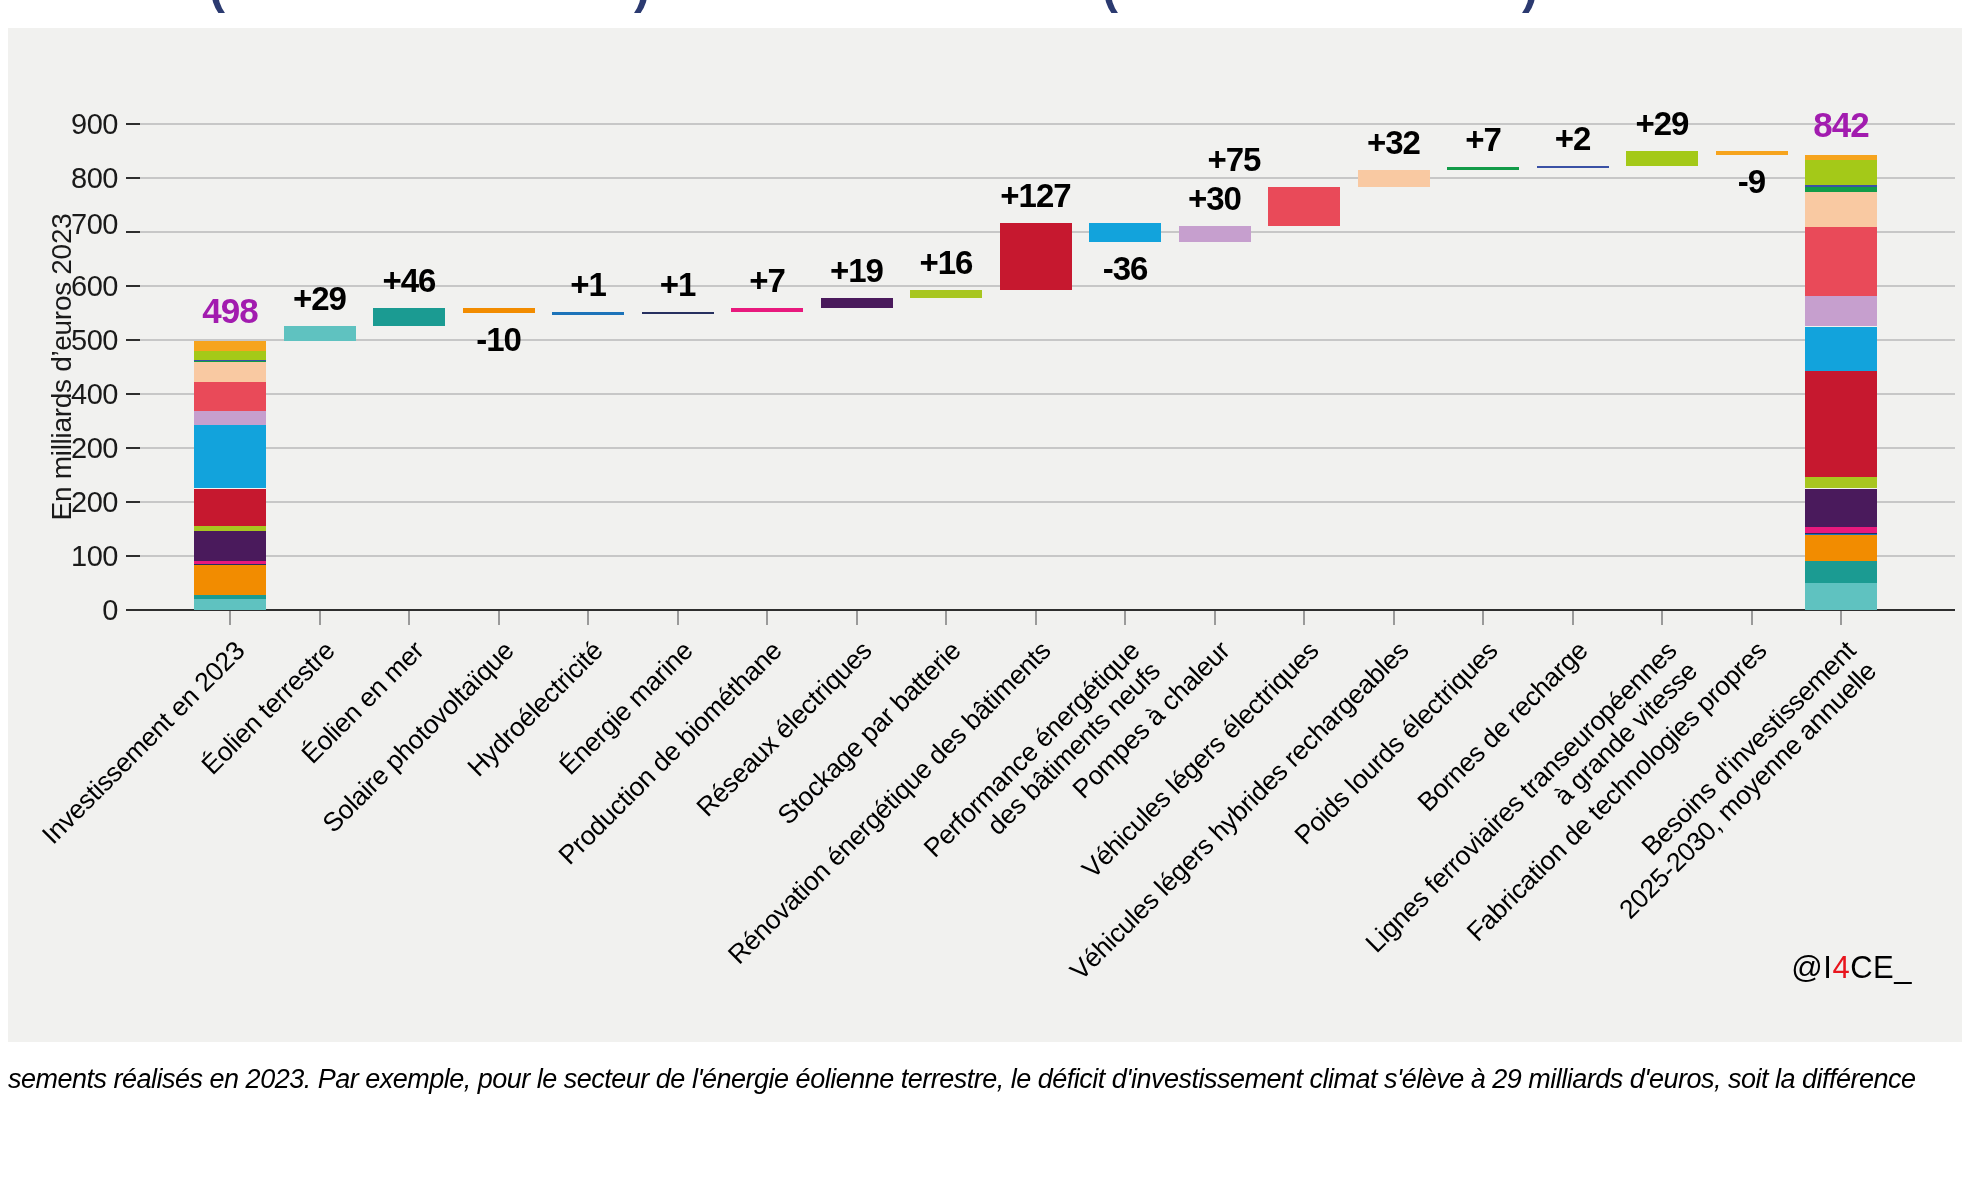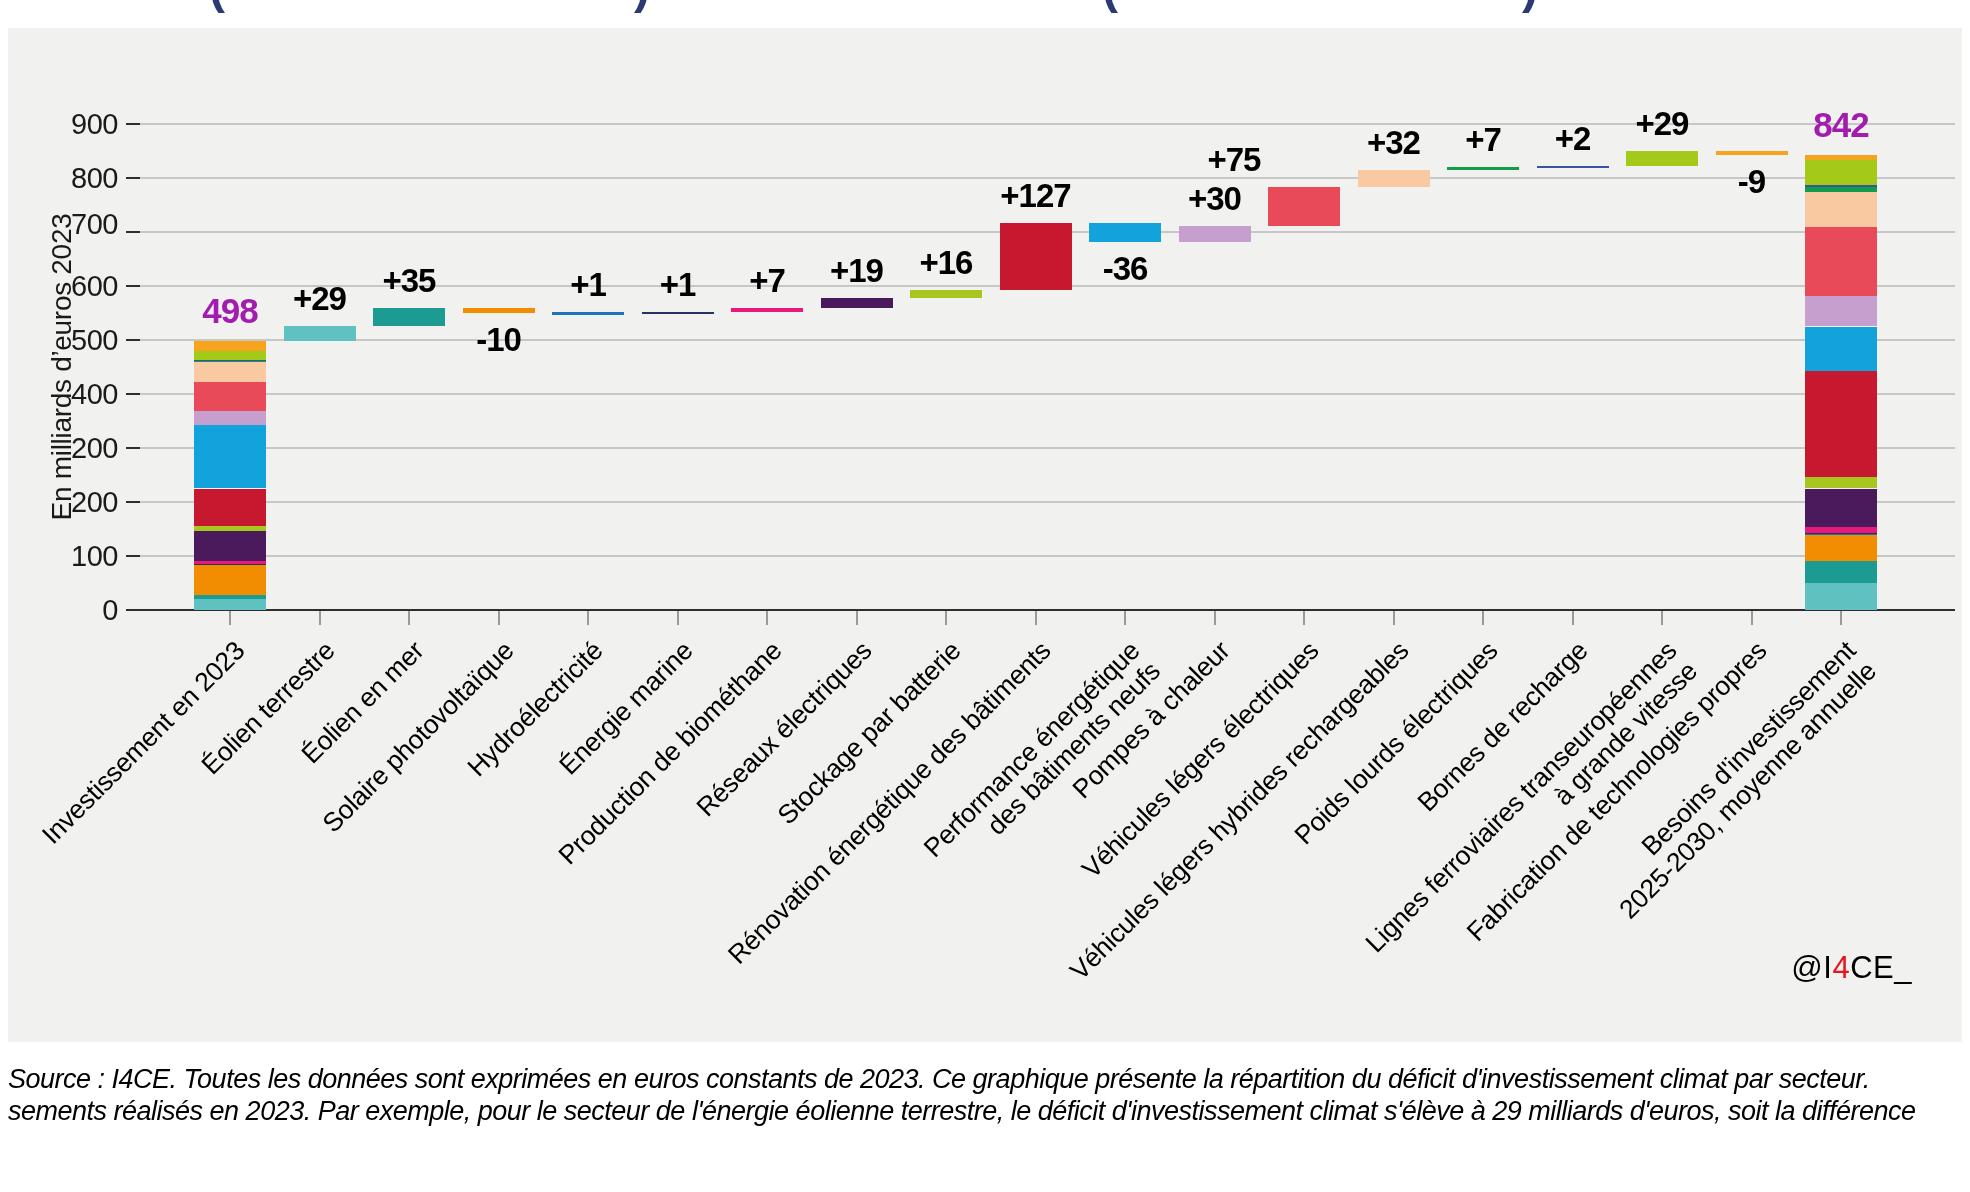--- a/index.html
+++ b/index.html
@@ -107,21 +107,21 @@
       <div class="bar" style="left: 194px; top: 381.58px; width: 72px; height: 29.16px; background: rgb(233, 74, 89);"></div>
       <div class="bar" style="left: 194px; top: 362.14px; width: 72px; height: 19.44px; background: rgb(249, 201, 162);"></div>
       <div class="bar" style="left: 194px; top: 361.06px; width: 72px; height: 1.08px; background: rgb(18, 155, 72);"></div>
       <div class="bar" style="left: 194px; top: 359.98px; width: 72px; height: 1.08px; background: rgb(58, 81, 165);"></div>
       <div class="bar" style="left: 194px; top: 350.8px; width: 72px; height: 9.18px; background: rgb(164, 201, 24);"></div>
       <div class="bar" style="left: 194px; top: 341.08px; width: 72px; height: 9.72px; background: rgb(246, 164, 29);"></div>
       <div class="tlabel" style="left: 135px; top: 291.08px;">498</div>
       <div class="bar" style="left: 283.5px; top: 325.905px; width: 72px; height: 15.1748px; background: rgb(95, 194, 192);"></div>
       <div class="vlabel" style="left: 234.5px; top: 279.905px;">+29</div>
       <div class="bar" style="left: 373px; top: 307.591px; width: 72px; height: 18.3144px; background: rgb(27, 155, 146);"></div>
-      <div class="vlabel" style="left: 324px; top: 261.591px;">+35</div>
+      <div class="vlabel" style="left: 324px; top: 261.591px;">+46</div>
       <div class="bar" style="left: 462.5px; top: 307.591px; width: 72px; height: 5.23268px; background: rgb(242, 140, 0);"></div>
       <div class="vlabel" style="left: 413.5px; top: 320.824px;">-10</div>
       <div class="bar" style="left: 552px; top: 312.3px; width: 72px; height: 2.4px; background: rgb(28, 115, 185);"></div>
       <div class="vlabel" style="left: 503px; top: 266.3px;">+1</div>
       <div class="bar" style="left: 641.5px; top: 311.777px; width: 72px; height: 2.4px; background: rgb(39, 48, 95);"></div>
       <div class="vlabel" style="left: 592.5px; top: 265.777px;">+1</div>
       <div class="bar" style="left: 731px; top: 308.114px; width: 72px; height: 3.66287px; background: rgb(232, 25, 125);"></div>
       <div class="vlabel" style="left: 682px; top: 262.114px;">+7</div>
       <div class="bar" style="left: 820.5px; top: 298.172px; width: 72px; height: 9.94208px; background: rgb(74, 26, 92);"></div>
       <div class="vlabel" style="left: 771.5px; top: 252.172px;">+19</div>
@@ -221,16 +221,15 @@
       </div>
       <div class="xlabel" style="left: 1321px; top: 636px;">
         <div>Besoins d'investissement</div>
         <div>2025-2030, moyenne annuelle</div>
       </div>
     </div>
   <div id="logo" style="right:58px;top:950px;">
     <span>@I</span><span id="logo-accent" style="color: rgb(232, 21, 29);">4</span><span>CE_</span>
   </div>
   <div id="source">
-    <div class="src-line">Source : I4CE. Toutes les données sont exprimées en euros constants de 2023. Ce graphique présente la répartition du déficit d'investissement climat par secteur.</div>
     <div class="src-line">sements réalisés en 2023. Par exemple, pour le secteur de l'énergie éolienne terrestre, le déficit d'investissement climat s'élève à 29 milliards d'euros, soit la différence</div>
   </div>
 </div>
 
 </body></html>

